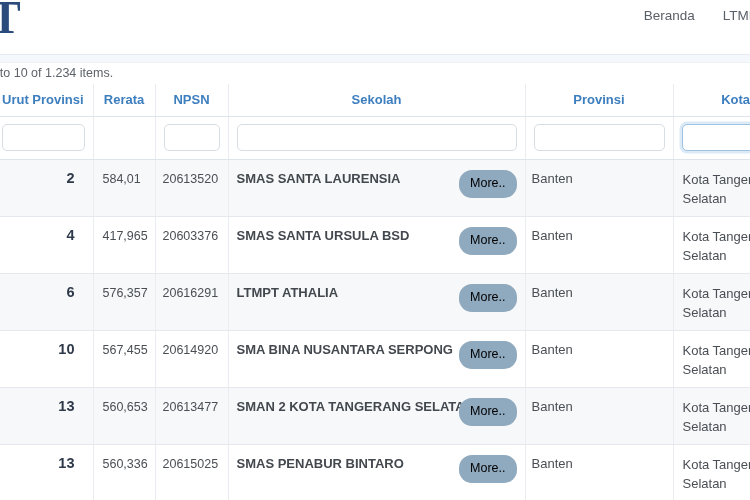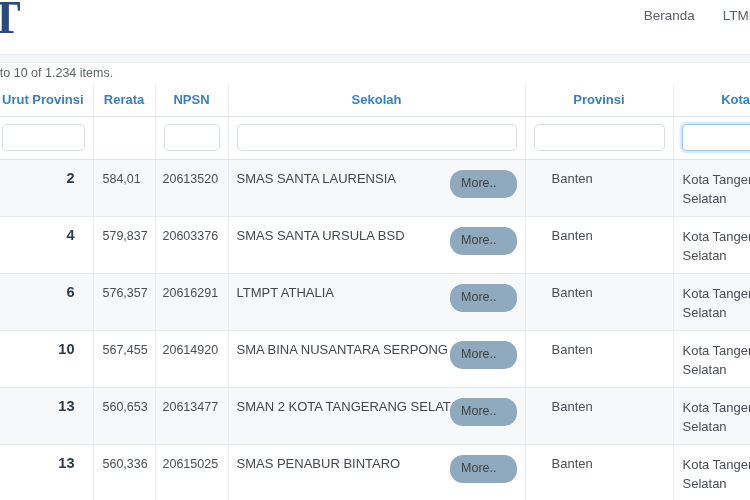--- a/index.html
+++ b/index.html
@@ -188,40 +188,41 @@
   td.cell-sekolah {
     position: relative;
     padding-top: 10px;
     padding-left: 8px;
     white-space: nowrap;
     overflow: hidden;
   }
   .school-name {
     color: #43484e;
     font-size: 13px;
+    font-weight: bold;
   }
   .more-btn {
     position: absolute;
     right: 8px;
     top: 10px;
     background: #8fa9be;
-    color: #404040;
+    color: #000000;
     border: none;
     border-radius: 13px;
     font-family: "Liberation Sans", sans-serif;
     font-size: 12.5px;
     line-height: 1;
-    padding: 7px 20px 8px 11px;
+    padding: 7px 11px 8px 11px;
     cursor: pointer;
     white-space: nowrap;
   }
   td.cell-prov {
     color: #4a4f55;
     padding-top: 10px;
-    padding-left: 26px;
+    padding-left: 6px;
   }
   td.cell-kota {
     color: #4a4f55;
     padding-top: 10px;
     padding-left: 9px;
     line-height: 19px;
   }
 </style>
 </head>
 <body>
@@ -293,21 +294,21 @@
         <tr class="odd">
           <td class="cell-urut">2</td>
           <td class="cell-rerata">584,01</td>
           <td class="cell-npsn">20613520</td>
           <td class="cell-sekolah"><span class="school-name">SMAS SANTA LAURENSIA</span><button class="more-btn">More..</button></td>
           <td class="cell-prov">Banten</td>
           <td class="cell-kota">Kota Tangerang Selatan</td>
         </tr>
         <tr class="even">
           <td class="cell-urut">4</td>
-          <td class="cell-rerata">579,837</td>
+          <td class="cell-rerata">417,965</td>
           <td class="cell-npsn">20603376</td>
           <td class="cell-sekolah"><span class="school-name">SMAS SANTA URSULA BSD</span><button class="more-btn">More..</button></td>
           <td class="cell-prov">Banten</td>
           <td class="cell-kota">Kota Tangerang Selatan</td>
         </tr>
         <tr class="odd">
           <td class="cell-urut">6</td>
           <td class="cell-rerata">576,357</td>
           <td class="cell-npsn">20616291</td>
           <td class="cell-sekolah"><span class="school-name">LTMPT ATHALIA</span><button class="more-btn">More..</button></td>

